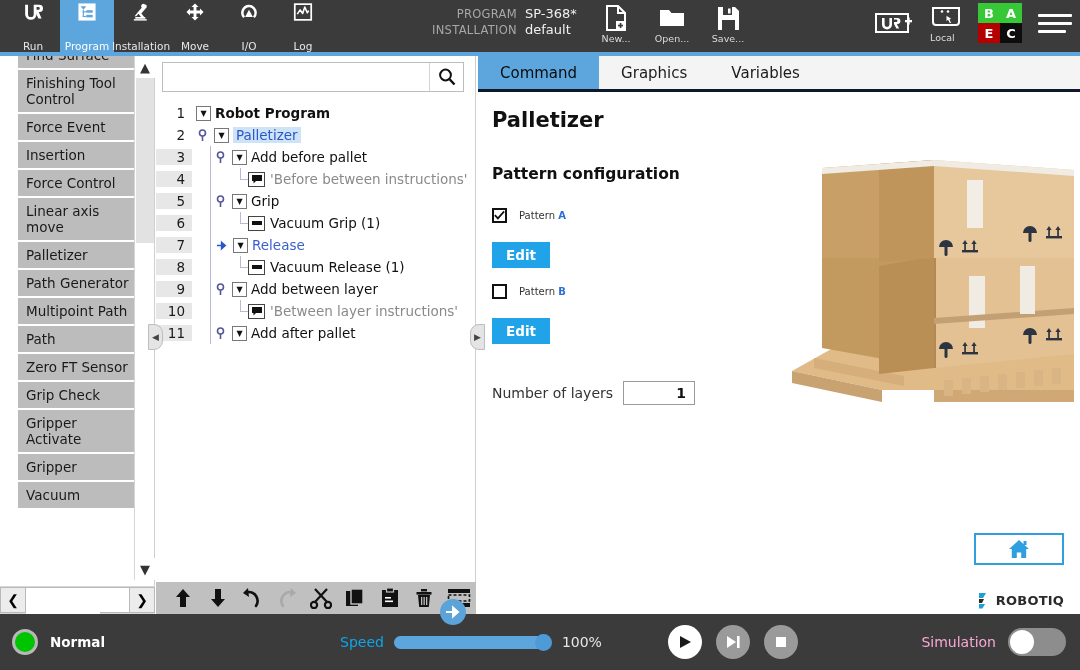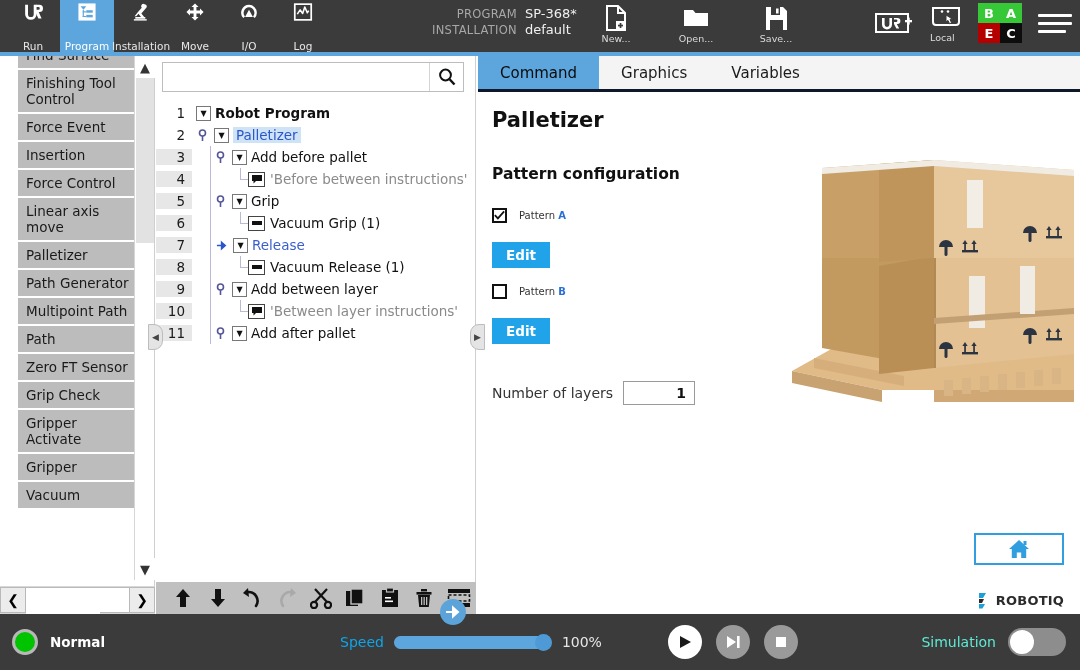--- a/index.html
+++ b/index.html
@@ -27,21 +27,21 @@
   .nav-tab.active .nav-label { color: #fff; }
 
   .prog-info {
     position: absolute; left: 432px; top: 6px;
     display: grid; grid-template-columns: auto auto;
     column-gap: 8px; row-gap: 1px; align-items: baseline;
   }
   .pi-key { font-size: 11.5px; color: #a8a8a8; text-align: right; letter-spacing: .3px; }
   .pi-val { font-size: 13px; color: #f0f0f0; }
 
-  .file-actions { position: absolute; left: 594px; top: 4px; display: flex; gap: 36px; }
+  .file-actions { position: absolute; left: 594px; top: 4px; display: flex; gap: 12px; }
   .file-btn {
     width: 44px; display: flex; flex-direction: column;
     align-items: center; gap: 1px; cursor: pointer;
   }
   .file-btn .flabel { font-size: 9.5px; color: #dcdcdc; }
 
   .right-icons { position: absolute; right: 8px; top: 3px; display: flex; align-items: center; gap: 16px; }
   .ri { display: flex; flex-direction: column; align-items: flex-start; cursor: pointer; }
   .ri .rlabel { font-size: 9.5px; color: #dcdcdc; margin-top: 1px; }
   .status-grid {
@@ -220,21 +220,21 @@
   .speed-track { width: 158px; height: 13px; border-radius: 7px; background: #5c5c5c; position: relative; }
   .speed-fill { position: absolute; left: 0; top: 0; height: 13px; border-radius: 7px; background: #5ca6dd; }
   .speed-knob { position: absolute; top: -2px; width: 17px; height: 17px; border-radius: 50%; background: #4e9ad6; cursor: pointer; }
   .speed-val { font-size: 14px; color: #e6e6e6; }
   .transport { position: absolute; left: 668px; display: flex; align-items: center; gap: 14px; }
   .tbtn { width: 34px; height: 34px; border-radius: 50%; display: flex;
     align-items: center; justify-content: center; cursor: pointer; }
   .tbtn.on { background: #fff; }
   .tbtn.off { background: #9a9a9a; }
   .sim-wrap { position: absolute; right: 14px; display: flex; align-items: center; gap: 12px; }
-  .sim-lbl { font-size: 14px; color: #5eead4; }
+  .sim-lbl { font-size: 14px; color: #f9a8d4; }
   .sim-toggle { width: 58px; height: 28px; border-radius: 14px; background: #8d8d8d; position: relative; cursor: pointer; }
   .sim-knob { position: absolute; left: 2px; top: 2px; width: 24px; height: 24px; border-radius: 50%; background: #fff; }
 </style>
 </head>
 <body>
 
 <div id="app">
 
   <div class="topbar">
     <div class="nav-tabs">

